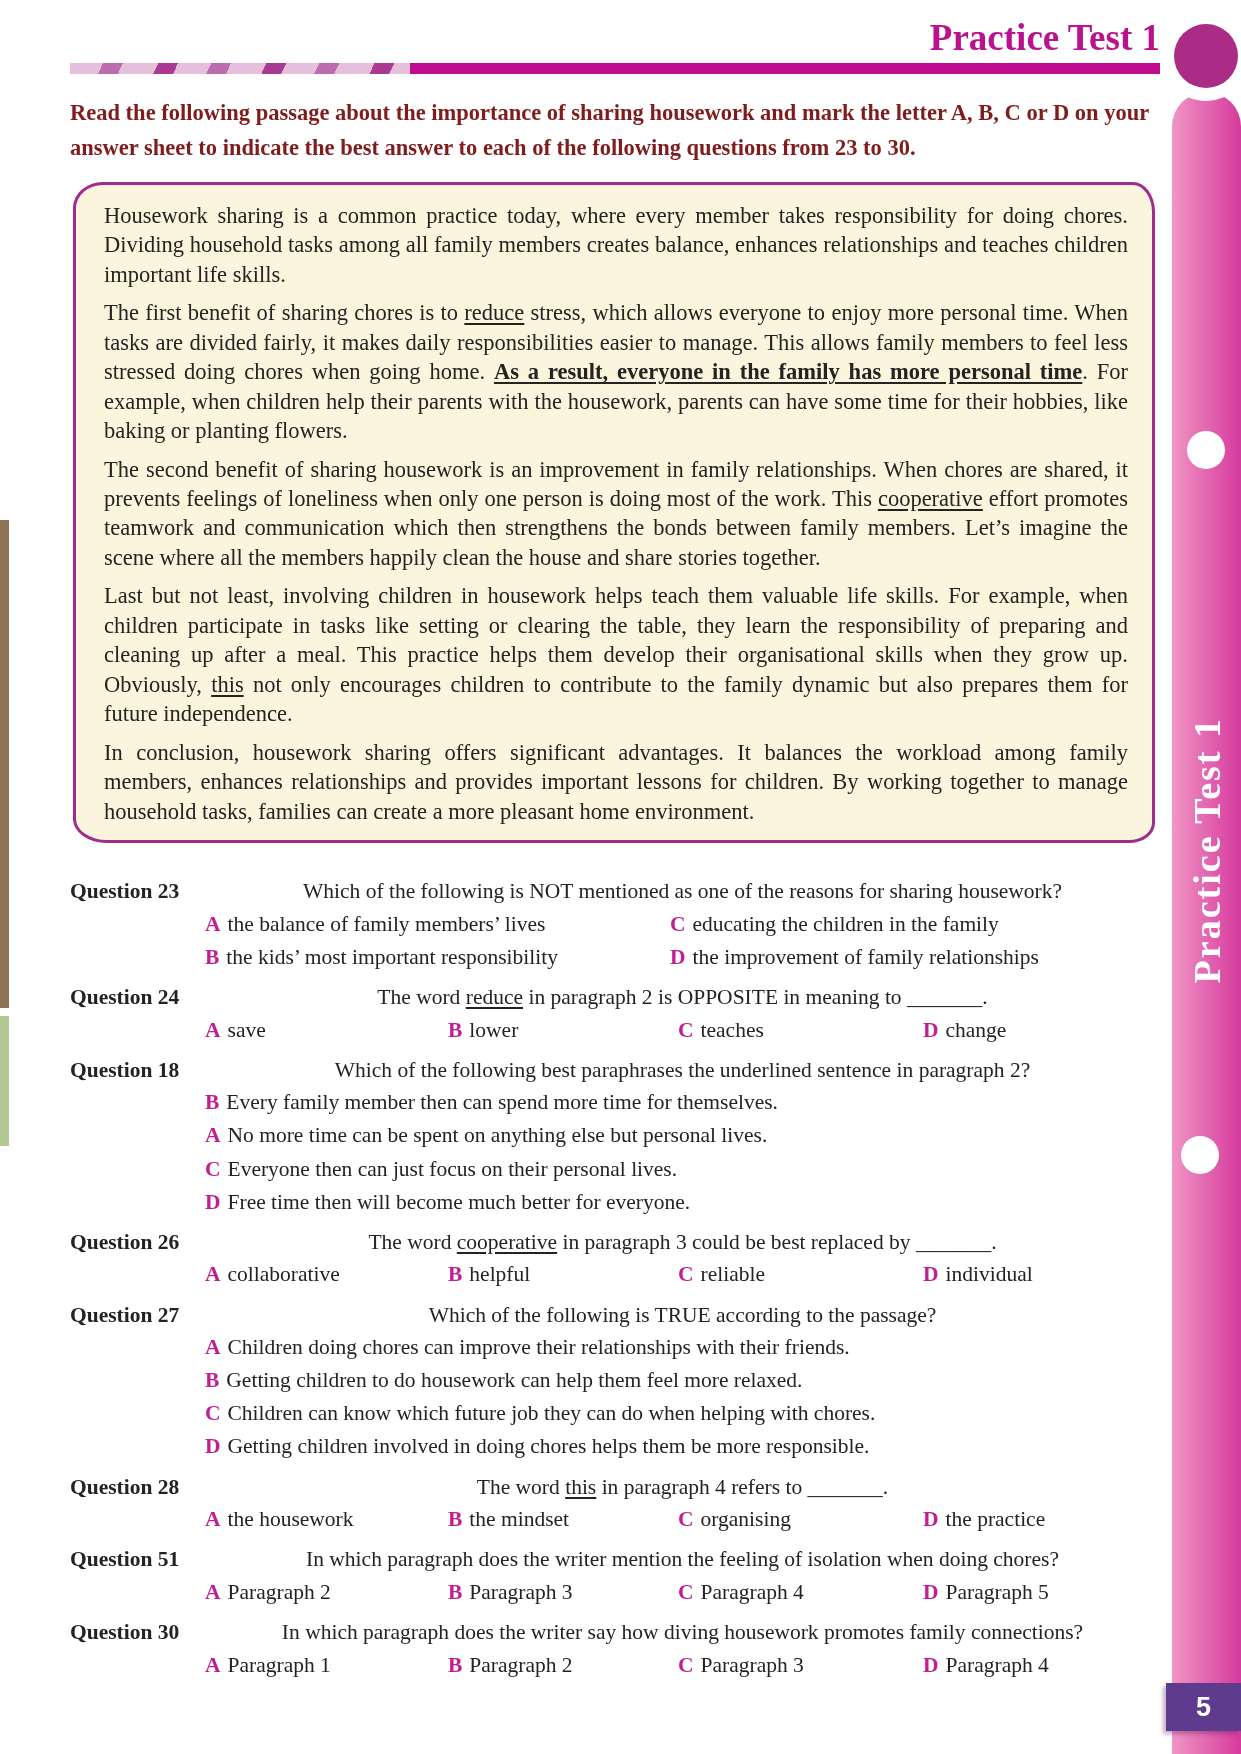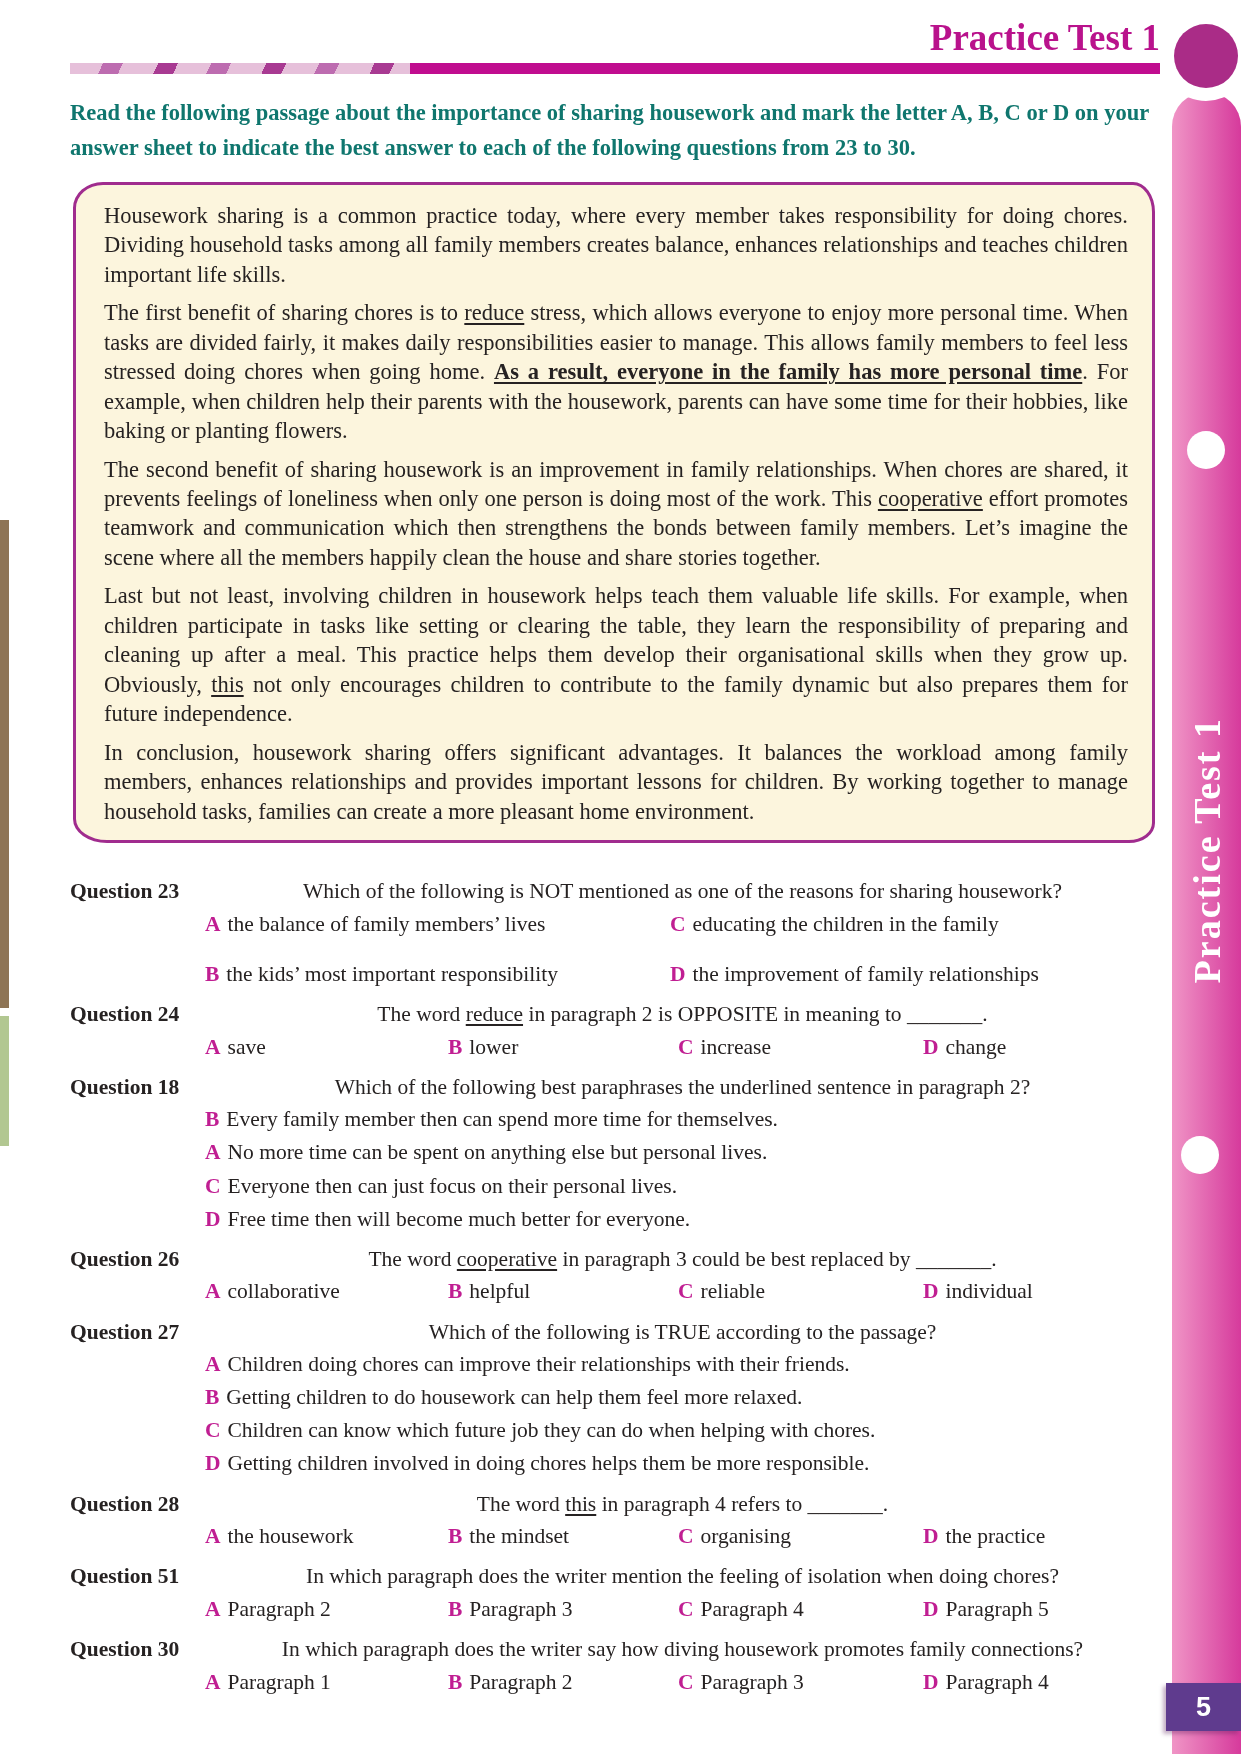--- a/index.html
+++ b/index.html
@@ -48,40 +48,40 @@
   }
   .stripe {
     position:absolute; top:63px; left:70px; width:1090px; height:11px;
     background:
       linear-gradient(to right, rgba(192,13,143,0) 0 340px, #c00d8f 340px 100%),
       repeating-linear-gradient(115deg,#e6c0da 0 30px,#bd6cb0 30px 48px,#e6c0da 48px 80px,#a83a92 80px 98px);
   }
 
   
   .content { position:absolute; left:70px; top:96px; width:1090px; }
-  .instructions { margin:0 0 16px 0; font-weight:700; font-size:22.5px; line-height:1.55; color:#0f766e; }
+  .instructions { margin:0 0 16px 0; font-weight:700; font-size:22.5px; line-height:1.55; color:#7f1d1d; }
 
   .passage-box {
     background:#fcf5dd; border:3px solid #a02c8e;
     border-radius:30px 22px 26px 34px / 26px 30px 20px 24px;
     padding:16px 24px 14px 28px; width:1024px; margin-left:3px;
   }
   .para { margin:0 0 9px 0; font-size:22.5px; line-height:1.31; text-align:justify; }
   .para:last-child { margin-bottom:0; }
   .u { text-decoration:underline; text-underline-offset:3px; }
   .b { font-weight:700; }
 
   .questions { margin-top:34px; }
   .qblock { margin-bottom:11px; }
   .qhead { display:grid; grid-template-columns:135px 1fr; font-size:21.5px; line-height:1.38; }
   .qlabel { font-weight:700; white-space:nowrap; }
   .qprompt { text-align:center; }
   .opts { margin-left:135px; font-size:21.5px; line-height:1.4; margin-top:2px; }
   .opts-4 { display:grid; grid-template-columns:243px 230px 245px 1fr; }
-  .opts-2 { display:grid; grid-template-columns:465px 1fr; row-gap:20px; }
+  .opts-2 { display:grid; grid-template-columns:465px 1fr; row-gap:3px; }
   .opts-1 .opt { display:block; margin-bottom:3px; }
   .opt { white-space:nowrap; }
   .letter { color:#c01e92; font-weight:700; margin-right:7px; }
 </style>
 </head>
 <body>
 
 <div class="page">
 
   <div class="edge-tab tab-brown"></div>
@@ -128,21 +128,21 @@
           </div>
         </div>
         <div class="qblock">
           <div class="qhead">
             <span class="qlabel">Question 24</span>
             <span class="qprompt"><span>The word </span><span class="u">reduce</span><span> in paragraph 2 is OPPOSITE in meaning to _______.</span></span>
           </div>
           <div class="opts opts-4">
             <div class="opt"><span class="letter">A</span><span>save</span></div>
             <div class="opt"><span class="letter">B</span><span>lower</span></div>
-            <div class="opt"><span class="letter">C</span><span>increase</span></div>
+            <div class="opt"><span class="letter">C</span><span>teaches</span></div>
             <div class="opt"><span class="letter">D</span><span>change</span></div>
           </div>
         </div>
         <div class="qblock">
           <div class="qhead">
             <span class="qlabel">Question 18</span>
             <span class="qprompt"><span>Which of the following best paraphrases the underlined sentence in paragraph 2?</span></span>
           </div>
           <div class="opts opts-1">
             <div class="opt"><span class="letter">B</span><span>Every family member then can spend more time for themselves.</span></div>

